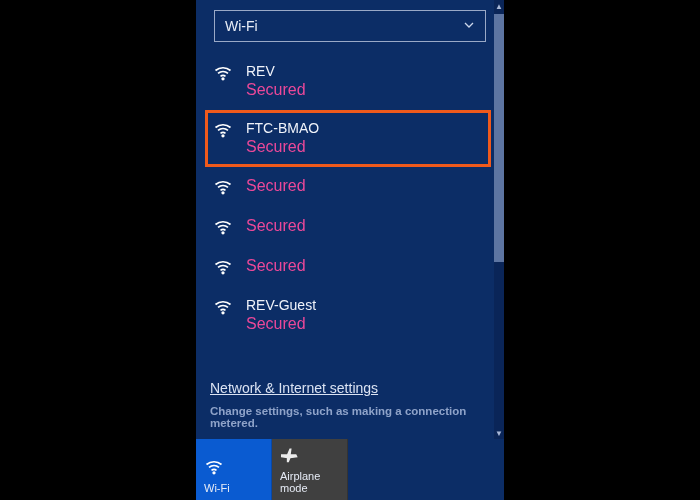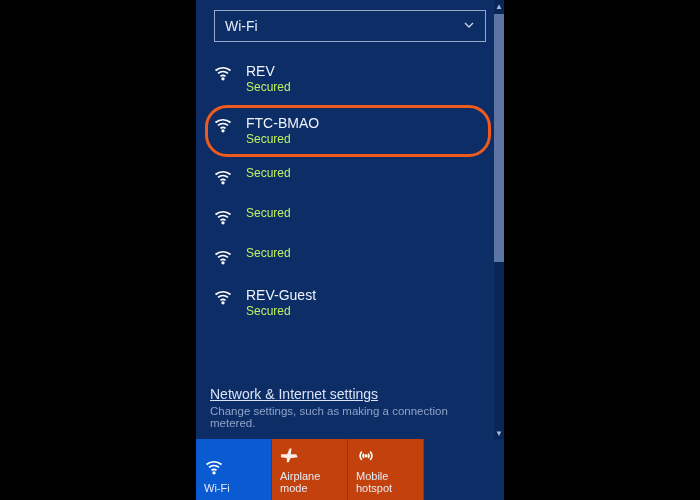--- a/index.html
+++ b/index.html
@@ -69,63 +69,63 @@
       display: flex;
       align-items: flex-start;
       gap: 12px;
       padding: 8px 6px;
       margin: 2px 0;
       color: #e8edf6;
     }
     .net.highlight {
       outline: 3px solid #f05a1c;
       outline-offset: -2px;
-      border-radius: 21px;
     }
     .wifi-icon {
       width: 22px; height: 22px;
       display: inline-flex;
       align-items: center; justify-content: center;
       flex-shrink: 0;
     }
     .wifi-icon svg { width: 20px; height: 20px; }
     .net-text { display: flex; flex-direction: column; line-height: 1.3; }
     .ssid { font-size: 14px; color: #f0f3fa; }
-    .sec { font-size: 12px; color: #bef264; }
+    .sec { font-size: 16px; color: #ec4899; }
     .footer-text {
       padding: 6px 14px 10px 14px;
     }
     .link {
       color: #dbe3f3;
       font-size: 14px;
       text-decoration: underline;
     }
     .sub {
       color: #8fa3c9;
       font-size: 11.5px;
-      margin-top: 2px;
+      margin-top: 8px;
+      font-weight: bold;
     }
     .tiles {
       display: flex;
       height: 61px;
     }
     .tile {
       width: 76px;
       border-right: 1px solid rgba(0,0,0,0.2);
       display: flex;
       flex-direction: column;
       justify-content: flex-end;
       padding: 6px 8px 5px 8px;
       color: #e6ebf5;
       font-size: 11px;
       line-height: 1.15;
       gap: 4px;
     }
     .tile.active { background: #0a5bd1; }
-    .tile.inactive { background: #c2410c; }
+    .tile.inactive { background: #404040; }
     .tile-ico { height: 22px; display: flex; align-items: center; }
     .tile-ico svg { width: 20px; height: 20px; color: #fff; }
     .tile-label { white-space: pre-line; }
   </style>
 </head>
 <body>
 
 <div class="flyout">
   <div class="scrollbar"></div>
   <div class="scrollbar-arrow sa-top">▲</div>
@@ -245,27 +245,14 @@
       <span class="tile-label">Wi-Fi</span>
     </div>
     <div class="tile inactive">
       <span class="tile-ico">
         <svg viewBox="0 0 24 24" fill="none" stroke="currentColor" stroke-width="1.6">
           <path d="M2 12h7l3-7 1 0-1 7h7l1 2-8 1-2 5h-1l0-5-7-1z" fill="currentColor" opacity="0.9"></path>
         </svg>
       </span>
       <span class="tile-label">Airplane mode</span>
     </div>
-    <div class="tile inactive">
-      <span class="tile-ico">
-        <svg viewBox="0 0 24 24" fill="none" stroke="currentColor" stroke-width="2">
-          <path d="M7 8a7 7 0 0 0 0 10"></path>
-            <path d="M17 8a7 7 0 0 1 0 10"></path>
-            <path d="M9.5 10.5a3.5 3.5 0 0 0 0 5"></path>
-            <path d="M14.5 10.5a3.5 3.5 0 0 1 0 5"></path>
-            <circle cx="12" cy="13" r="1" fill="currentColor"></circle>
-        </svg>
-      </span>
-      <span class="tile-label">Mobile
-hotspot</span>
-    </div>
   </div>
 </div>
 
 </body></html>

